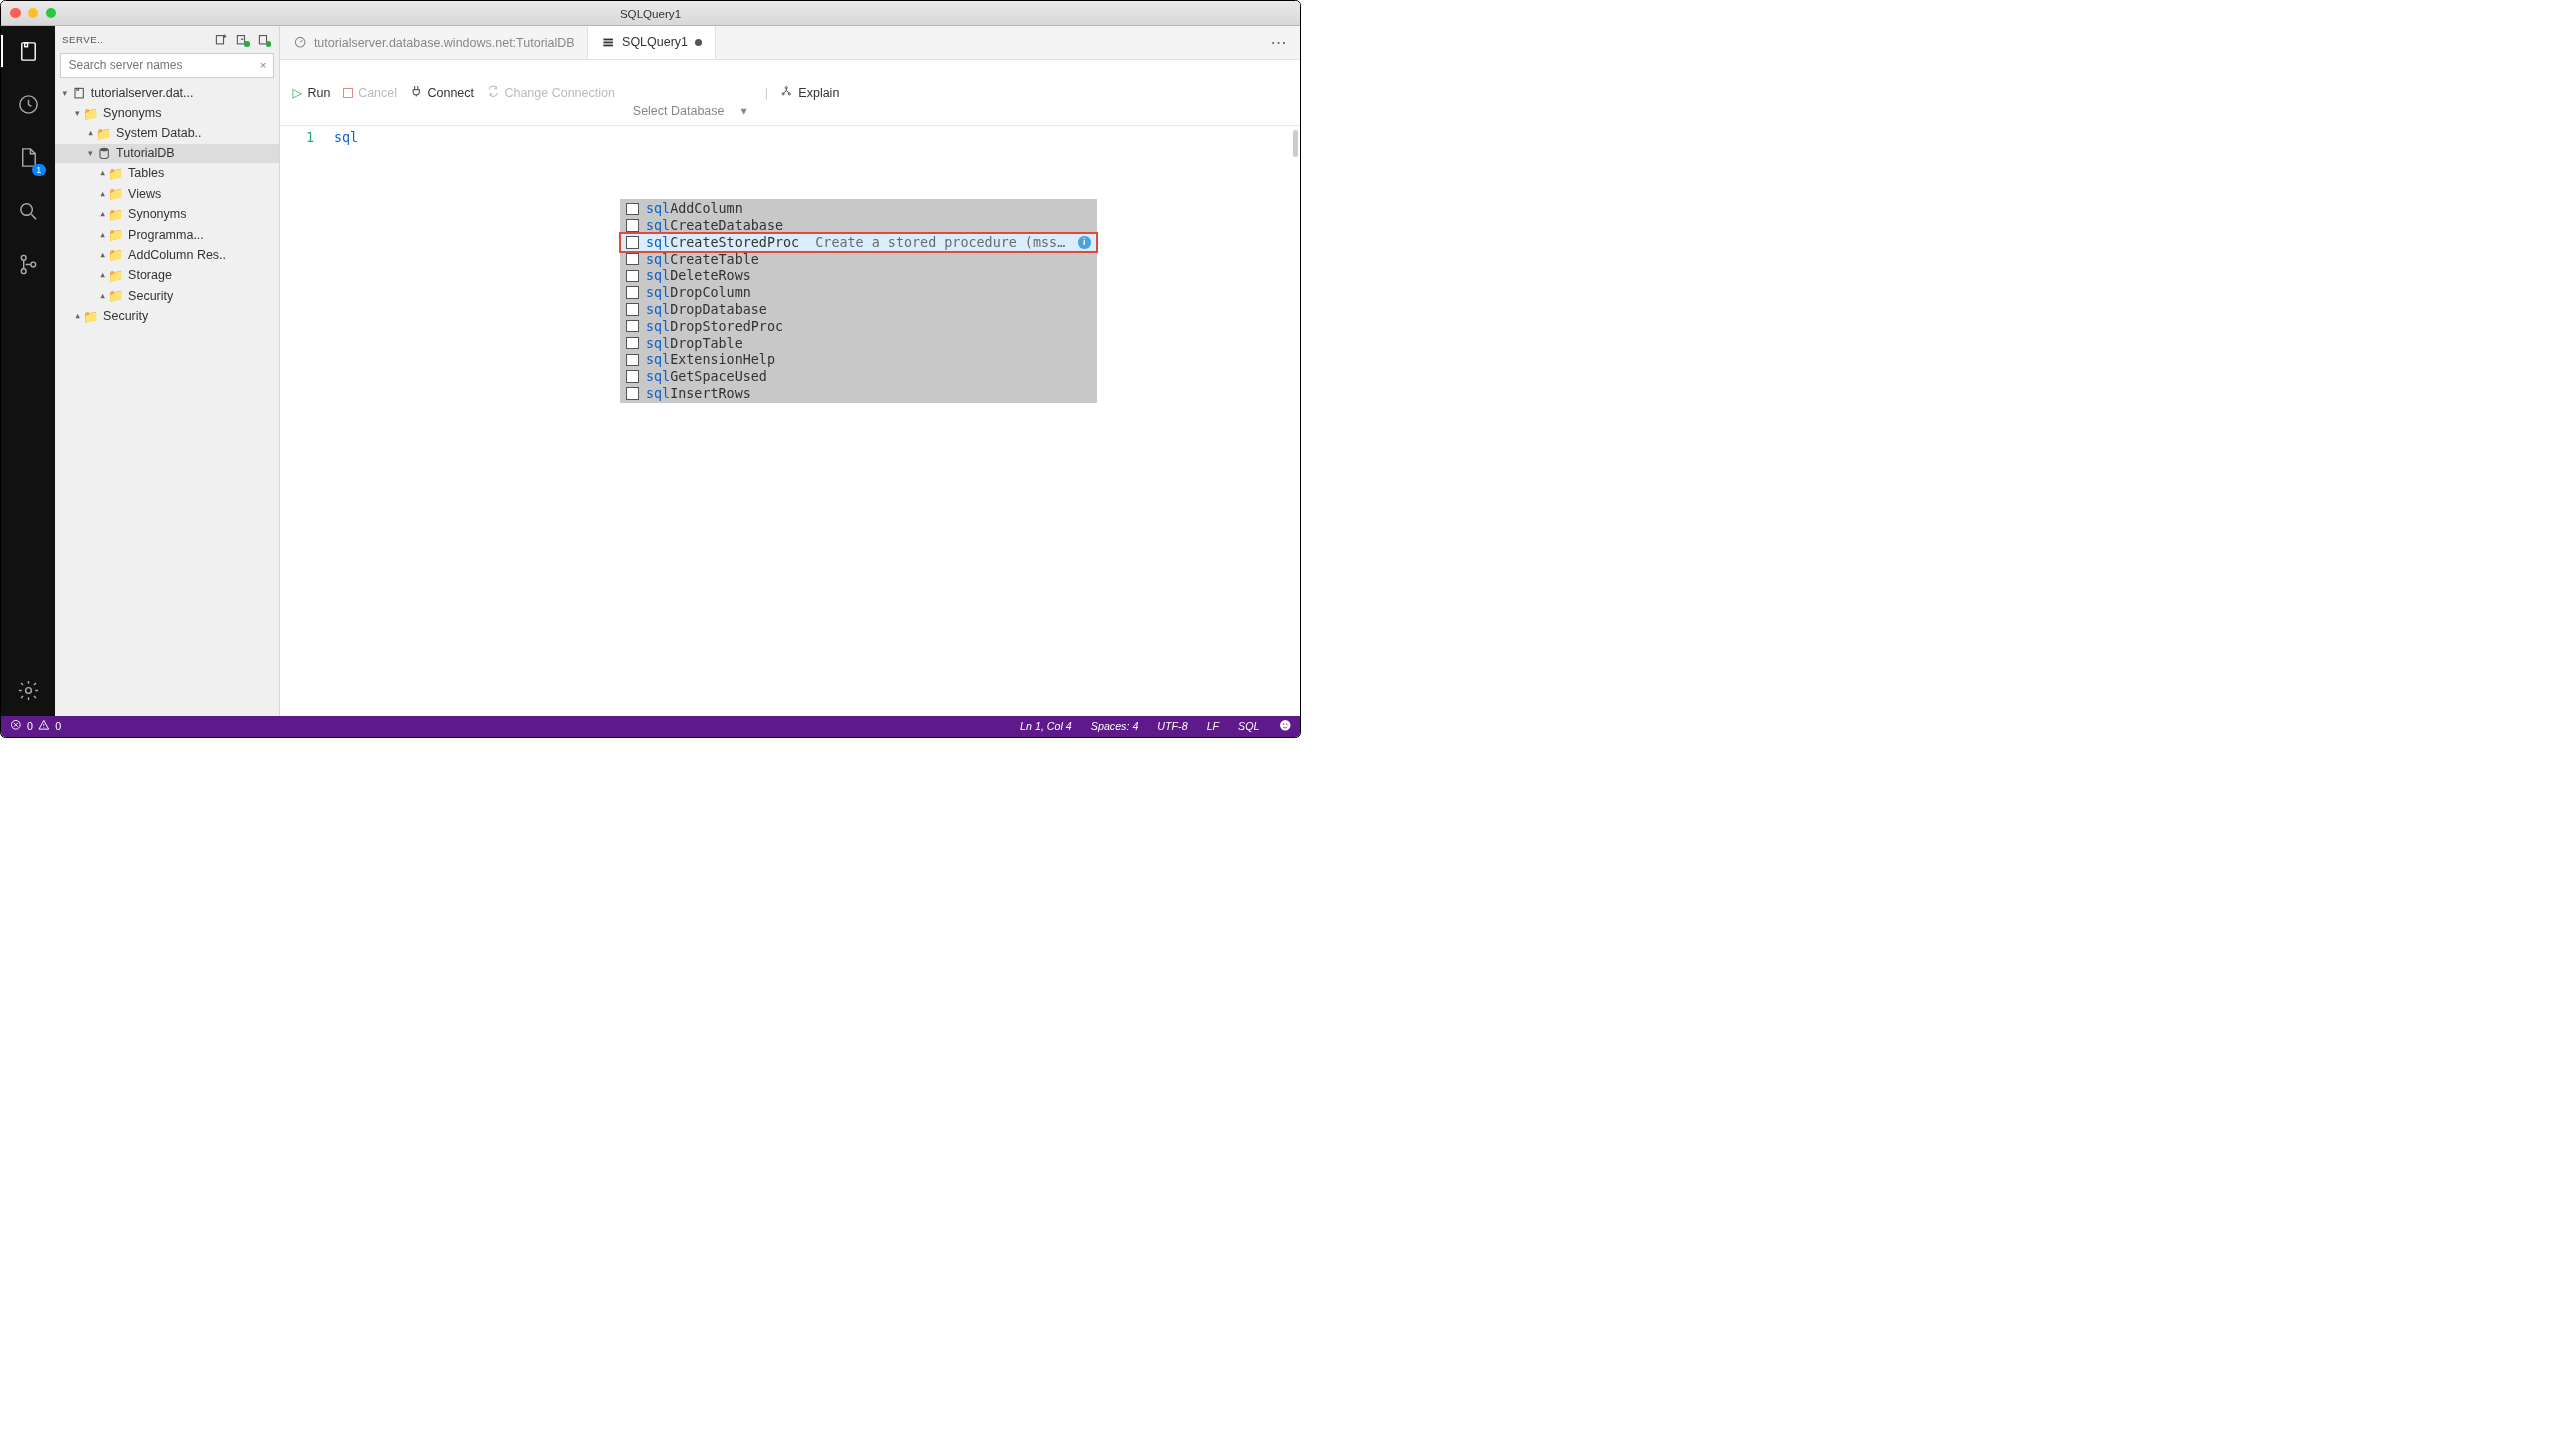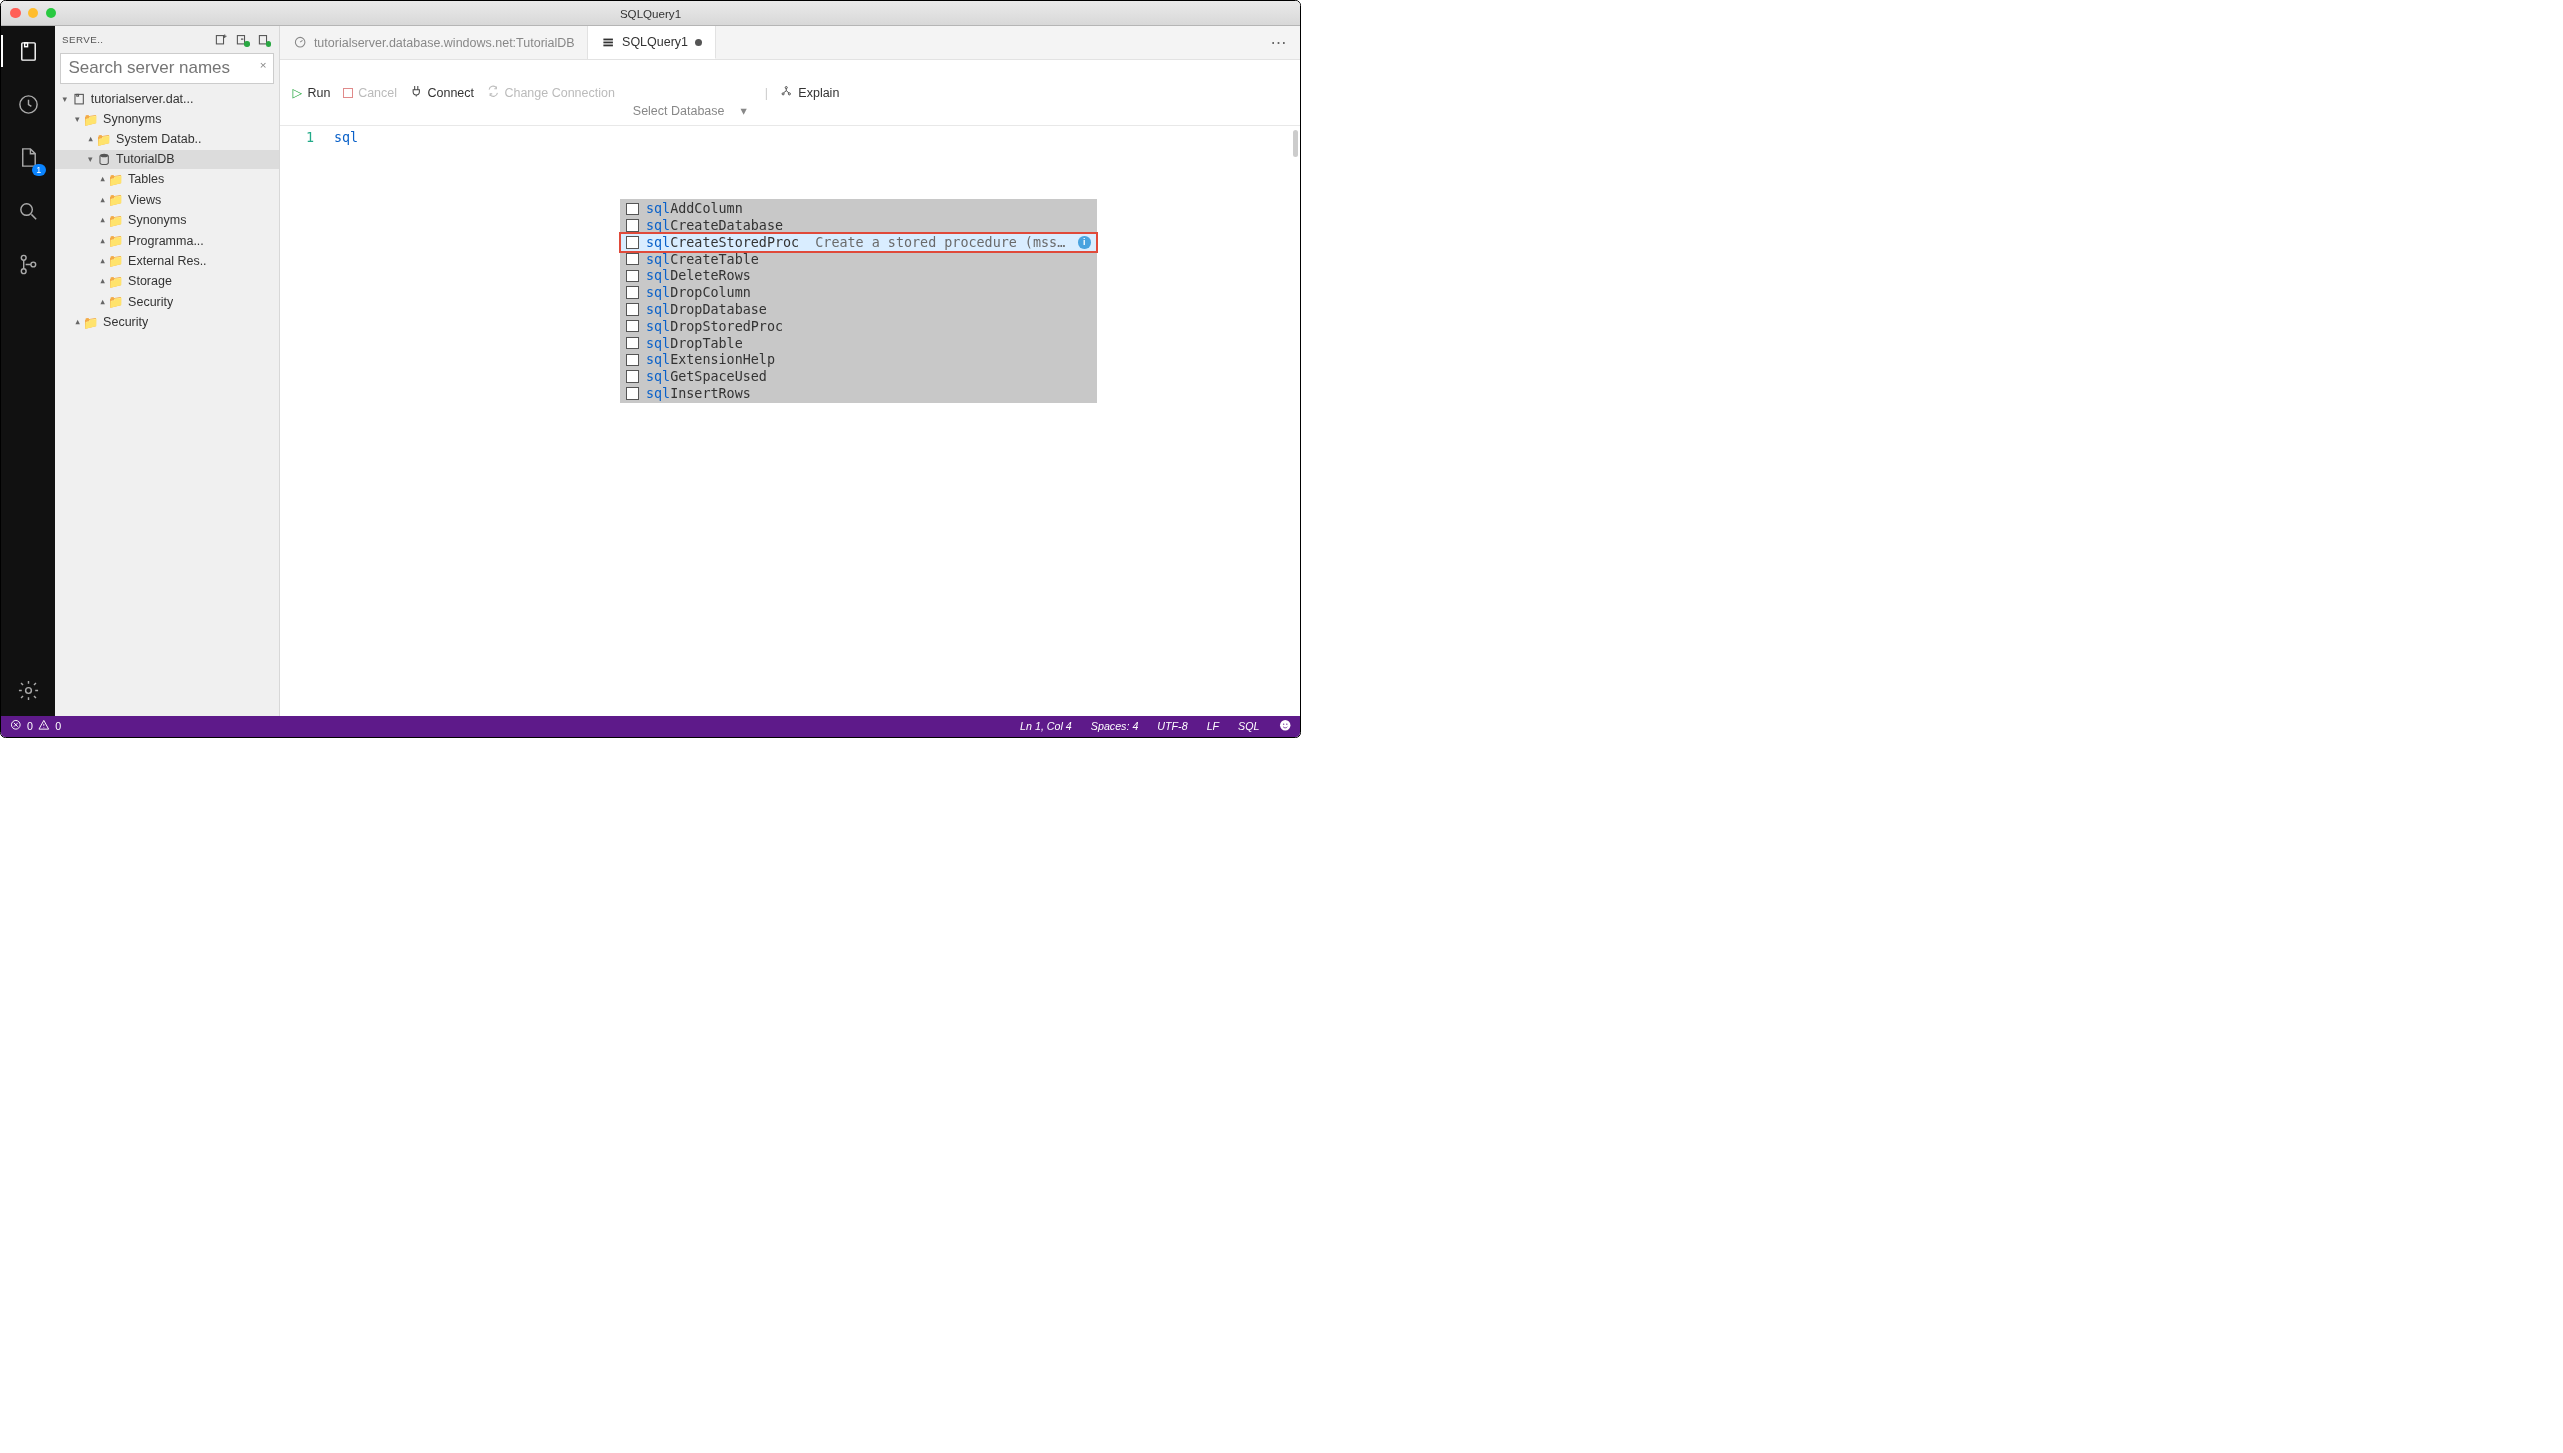--- a/index.html
+++ b/index.html
@@ -48,21 +48,21 @@
       width: 225px;
       background:#f0f0f0;
       border-right:0.9px solid #d8d8d8;
       display:flex;
       flex-direction:column;
     }
     .sidebar-header{ display:flex; align-items:center; padding:5.4px 7.1px; gap:5.4px;}
     .sidebar-header-label{ font-size:9.8px; letter-spacing:0.4px; color:#555; flex:1; white-space:nowrap; overflow:hidden; text-overflow:ellipsis;}
     .sidebar-header .hicon{ width:16px; height:16px; display:flex;align-items:center;justify-content:center;color:#555; position:relative;}
     .search-row{ padding:0 5.4px 5.4px; position:relative;}
-    .search-input{ width:100%; padding:4.5px 7.1px; background:#fff; border:0.9px solid #ccc; color:#888; font-size:17px;}
+    .search-input{ width:100%; padding:4.5px 7.1px; background:#fff; border:0.9px solid #ccc; color:#888; font-size:12px;}
     .search-clear{ position:absolute; right:12.5px; top:5.4px; color:#888;}
     .tree{ flex:1; overflow:auto; font-size:12.5px; color:#333;}
     .tree-item{ display:flex; align-items:center; padding:2.7px 0; white-space:nowrap;}
     .tree-item.selected{ background:#dcdcdc;}
     .tw{ display:inline-block; width:12.5px; text-align:center; color:#666; font-size:9px;}
     .twv{ transform:rotate(0deg);}
     .twh{ transform:rotate(-90deg); display:inline-block;}
     .tree-icon{ width:16px; display:inline-flex; align-items:center; justify-content:center; margin-right:3.6px;}
     .tree-label{ overflow:hidden; text-overflow:ellipsis;}
     .pad-0{ padding-left:3.6px;}
@@ -235,21 +235,21 @@
         <span class="tree-label">Synonyms</span>
       </div>
       <div class="tree-item pad-3">
         <span class="tw"><span class="twh">▸</span></span>
         <span class="tree-icon folder-icon">📁</span>
         <span class="tree-label">Programma...</span>
       </div>
       <div class="tree-item pad-3">
         <span class="tw"><span class="twh">▸</span></span>
         <span class="tree-icon folder-icon">📁</span>
-        <span class="tree-label">External Res..</span>
+        <span class="tree-label">AddColumn Res..</span>
       </div>
       <div class="tree-item pad-3">
         <span class="tw"><span class="twh">▸</span></span>
         <span class="tree-icon folder-icon">📁</span>
         <span class="tree-label">Storage</span>
       </div>
       <div class="tree-item pad-3">
         <span class="tw"><span class="twh">▸</span></span>
         <span class="tree-icon folder-icon">📁</span>
         <span class="tree-label">Security</span>

